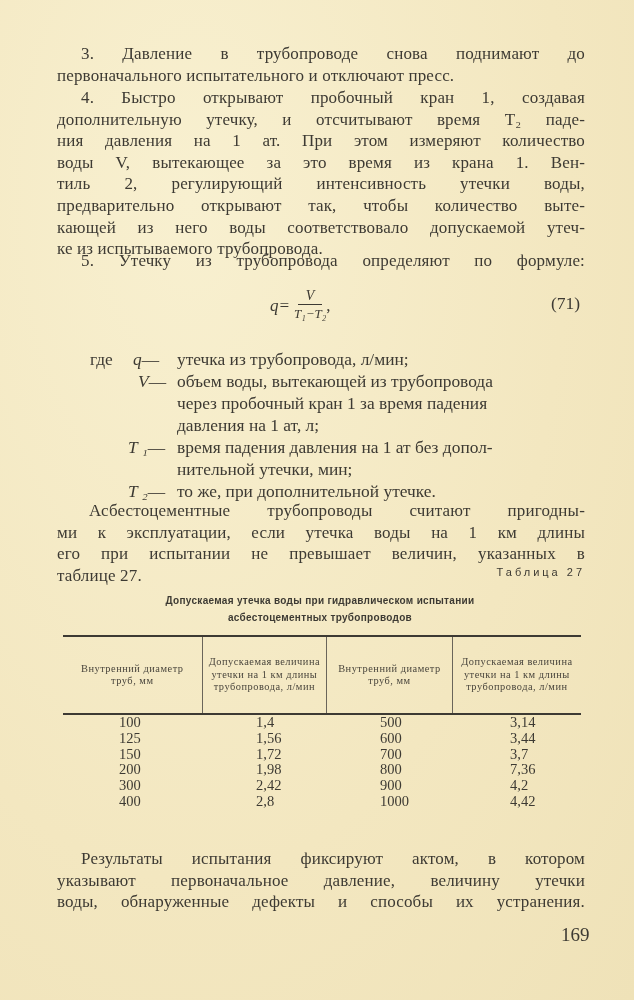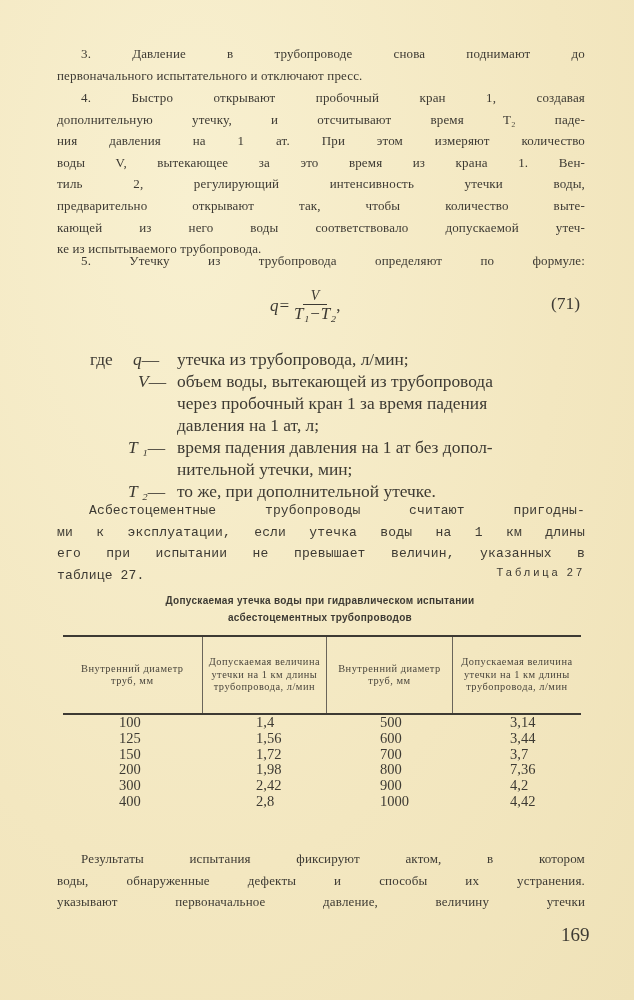--- a/index.html
+++ b/index.html
@@ -7,33 +7,33 @@
     width: 634px; height: 1000px; overflow: hidden;
     background: #f5ecc8;
     background-image: radial-gradient(ellipse at 30% 20%, #f8f0d0 0%, #f3e7c0 60%, #efe2b8 100%);
     font-family: "Liberation Serif", "DejaVu Serif", serif;
     color: #3d3a33;
     position: relative;
   }
   .page { position: absolute; left: 0; top: 0; width: 634px; height: 1000px; }
   .para {
     position: absolute; left: 57px; width: 528px;
-    font-size: 13px; line-height: 21.6px;
+    font-size: 17px; line-height: 21.6px;
     text-align: justify; letter-spacing: 0.15px;
   }
   .line { display: block; text-align-last: justify; white-space: nowrap; }
   .line.last { text-align-last: left; }
   i { font-style: italic; }
   .formula {
     position: absolute; left: 270px; top: 288px; font-size: 17px;
     display: flex; align-items: center;
   }
   .frac { display: inline-flex; flex-direction: column; align-items: center; margin-left: 4px; }
   .frac .num { font-style: italic; font-size: 14px; padding: 0 8px; border-bottom: 1px solid #3d3a33; line-height: 16px; }
-  .frac .den { font-style: italic; font-size: 17px; line-height: 18px; }
+  .frac .den { font-style: italic; font-size: 13px; line-height: 18px; }
   .eqno { position: absolute; left: 551px; top: 293px; font-size: 17.5px; }
   .defs { position: absolute; left: 0; top: 349px; width: 634px; font-size: 17.4px; line-height: 21.6px; }
   .defrow { position: absolute; white-space: nowrap; }
   .tbl-caption-no { position: absolute; right: 49px; top: 566px; font-size: 11px; letter-spacing: 3px; font-family: "Liberation Sans", sans-serif; }
   .tbl-title {
     position: absolute; left: 60px; width: 520px; top: 592px; text-align: center;
     font-family: "Liberation Sans", "DejaVu Sans", sans-serif; font-weight: bold;
     font-size: 10px; line-height: 17px; letter-spacing: 0.3px;
   }
   .table { position: absolute; left: 63px; top: 635px; width: 518px; }
@@ -101,21 +101,21 @@
     <span class="defrow" style="left:177px; top:66px;">давления на 1 ат, л;</span>
 
     <span class="defrow" style="left:128px; top:88px;"><i>T ₁</i><span>—</span></span>
     <span class="defrow" style="left:177px; top:88px;">время падения давления на 1 ат без допол-</span>
     <span class="defrow" style="left:177px; top:110px;">нительной утечки, мин;</span>
 
     <span class="defrow" style="left:128px; top:132px;"><i>T ₂</i><span>—</span></span>
     <span class="defrow" style="left:177px; top:132px;">то же, при дополнительной утечке.</span>
   </div>
 
-  <div class="para" style="top:500px;font-family:Liberation Mono, monospace;">
+  <div class="para" style="top:500px;">
     <span class="line" style="padding-left:32px;">Асбестоцементные трубопроводы считают пригодны-</span>
     <span class="line">ми к эксплуатации, если утечка воды на 1 км длины</span>
     <span class="line">его при испытании не превышает величин, указанных в</span>
     <span class="line last">таблице 27.</span>
   </div>
 
   <div class="tbl-caption-no">Таблица 27</div>
   <div class="tbl-title">
     <div>Допускаемая утечка воды при гидравлическом испытании</div>
     <div>асбестоцементных трубопроводов</div>
@@ -165,18 +165,18 @@
         <span class="td c1">400</span>
         <span class="td c2">2,8</span>
         <span class="td c3">1000</span>
         <span class="td c4">4,42</span>
       </div>
     </div>
   </div>
 
   <div class="para" style="top:848px;">
     <span class="line" style="padding-left:24px;">Результаты испытания фиксируют актом, в котором</span>
+    <span class="line">указывают первоначальное давление, величину утечки</span>
     <span class="line">воды, обнаруженные дефекты и способы их устранения.</span>
-    <span class="line">указывают первоначальное давление, величину утечки</span>
   </div>
 
   <div class="pageno">169</div>
 </div>
 
 </body></html>

